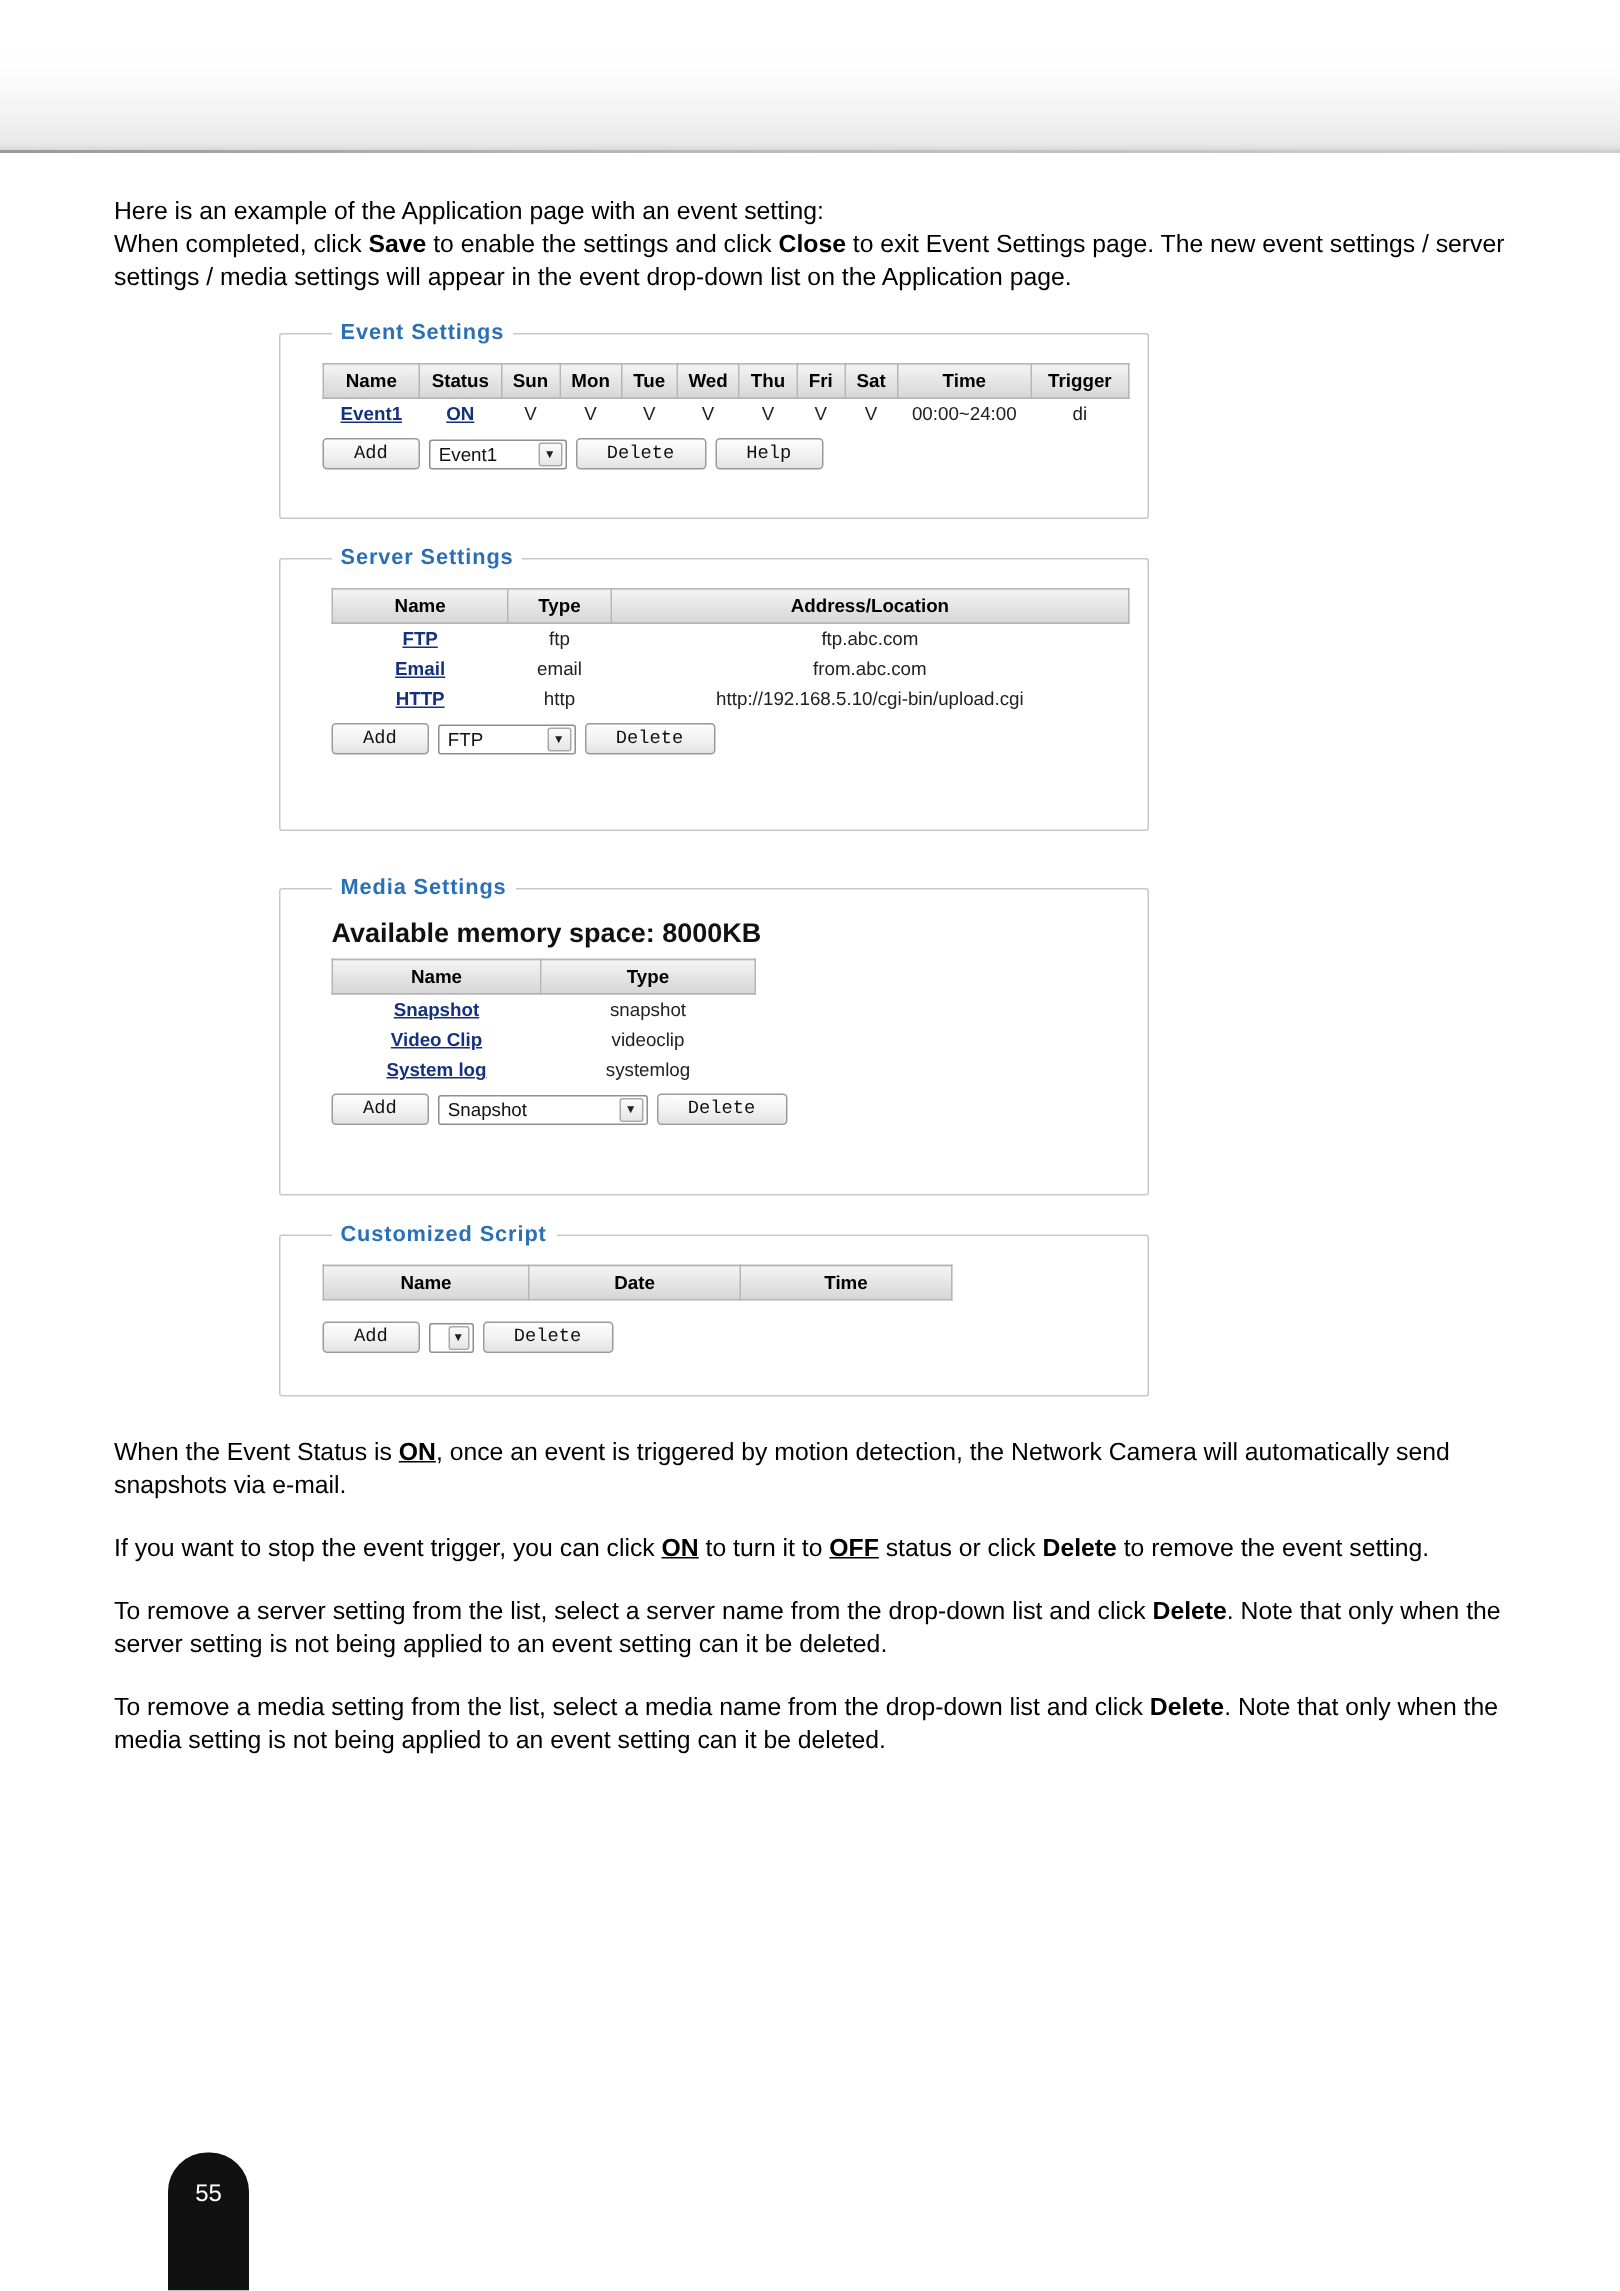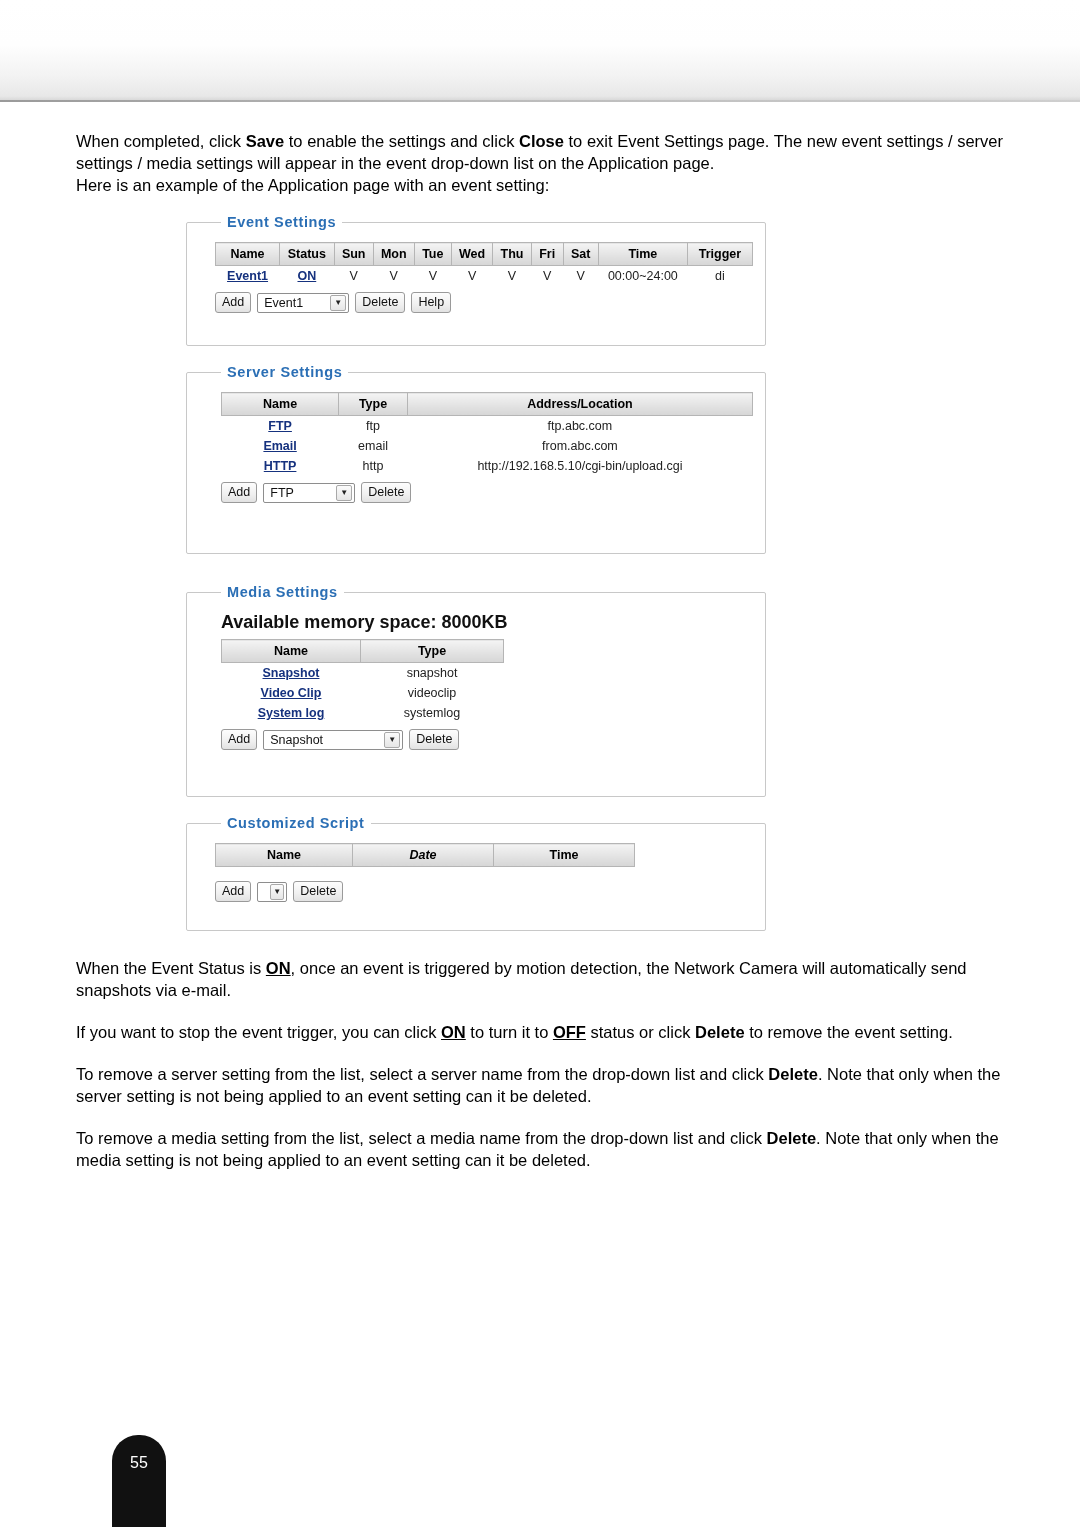--- a/index.html
+++ b/index.html
@@ -100,23 +100,23 @@
     cursor: pointer;
     font-size: 12.5px;
   }
   .ctrl-row {
     margin-top: 6px;
     display: flex;
     align-items: center;
     gap: 6px;
   }
   button.btn {
-    font-family: Liberation Sans, sans-serif;
-    font-size: 12.5px;
-    padding: 2px 6px;
+    font-family: Liberation Mono, monospace;
+    font-size: 12.5px;
+    padding: 2px 20px;
     background: linear-gradient(to bottom, #fdfdfd 0%, #f0f0f0 60%, #e2e2e2 100%);
     border: 1px solid #9a9a9a;
     border-radius: 3px;
     color: #111;
     cursor: pointer;
     line-height: 15px;
   }
   .sel {
     display: inline-flex;
     align-items: center;
@@ -171,23 +171,23 @@
   }
 </style>
 </head>
 <body>
 
 <div class="page-top"></div>
 <div class="page-top-rule"></div>
 
 <div class="content">
 
+  <p class="body-text">Here is an example of the Application page with an event setting:</p>
+
   <p class="body-text"><span>When completed, click </span><b>Save</b><span> to enable the settings and click </span><b>Close</b><span> to exit Event Settings page. The new event settings / server settings / media settings will appear in the event drop-down list on the Application page.</span></p>
-
-  <p class="body-text">Here is an example of the Application page with an event setting:</p>
 
   <div class="shot">
 
     <fieldset class="box" style="margin-top:16px;">
       <legend>Event Settings</legend>
       <div class="box-inner">
         <table class="grid">
           <thead>
             <tr>
               <th style="width:120px;">Name</th>
@@ -311,21 +311,21 @@
       <div style="height:32px;"></div>
     </fieldset>
 
     <fieldset class="box" style="margin-top:18px;">
       <legend>Customized Script</legend>
       <div class="box-inner">
         <table class="grid">
           <thead>
             <tr>
               <th style="width:124px;">Name</th>
-              <th style="width:128px;font-style:italic;">Date</th>
+              <th style="width:128px;">Date</th>
               <th style="width:128px;">Time</th>
             </tr>
           </thead>
           <tbody></tbody>
         </table>
         <div class="ctrl-row" style="margin-top:14px;">
           <button class="btn">Add</button>
           <div class="sel" style="width:30px;">
             <span></span>
             <span class="arrow">▼</span>

